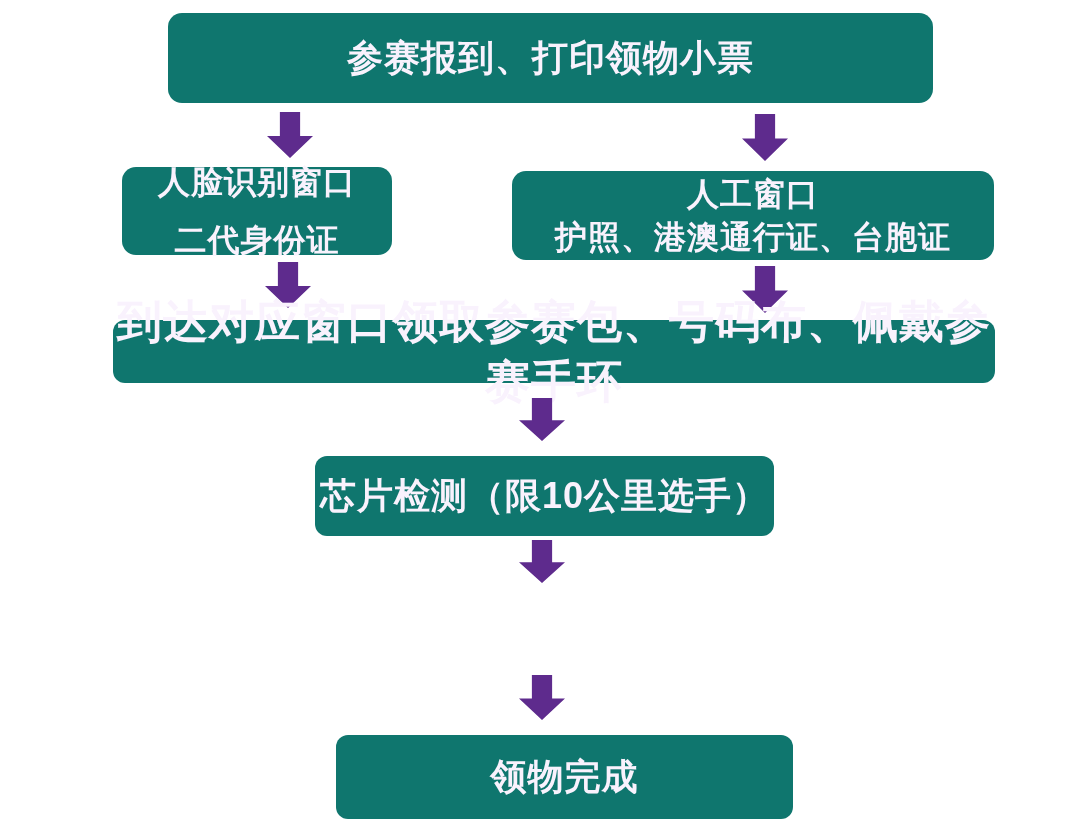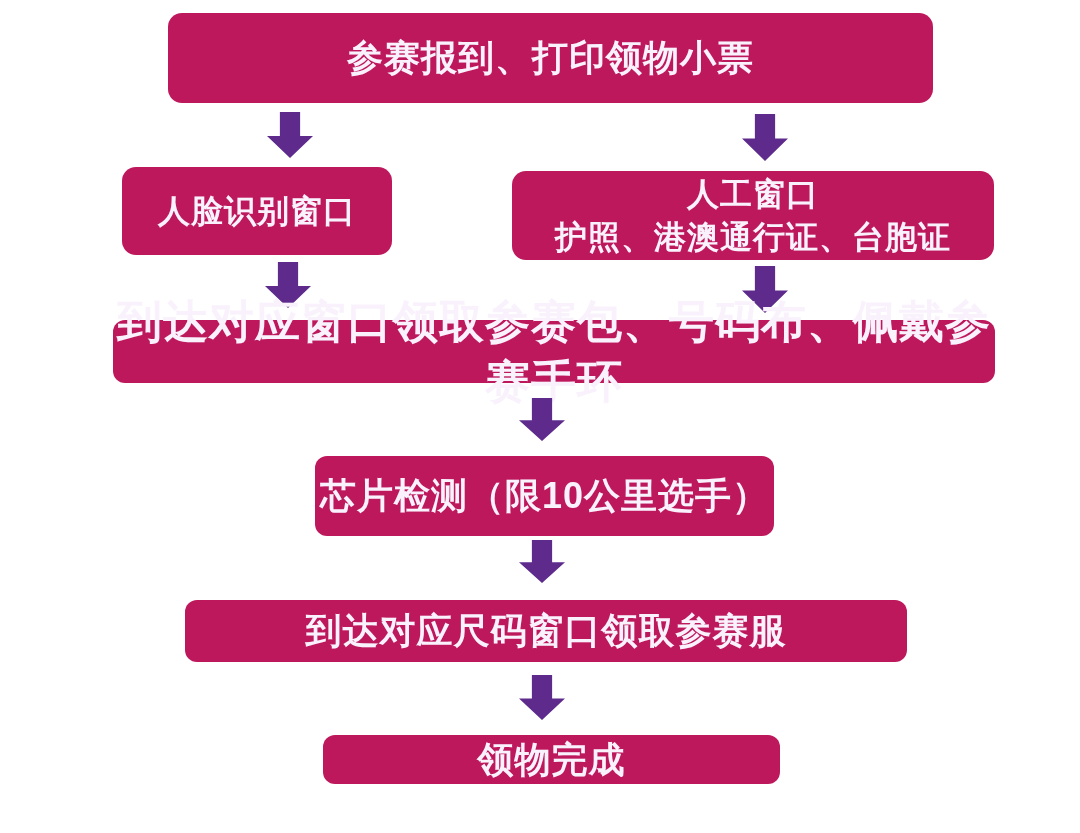--- a/index.html
+++ b/index.html
@@ -10,21 +10,21 @@
   .canvas {
     position: relative;
     width: 1080px;
     height: 833px;
     background: #ffffff;
     overflow: hidden;
     font-family: "Liberation Sans", "DejaVu Sans", sans-serif;
   }
   .node {
     position: absolute;
-    background: #be185d;
+    background: #0f766e;
     color: #f9f2fd;
     display: flex;
     flex-direction: column;
     align-items: center;
     justify-content: center;
     text-align: center;
     font-weight: 700;
     letter-spacing: 1px;
     line-height: 1.32;
     box-sizing: border-box;
@@ -34,21 +34,21 @@
     background: #5e2b8d;
     clip-path: polygon(28% 0, 72% 0, 72% 52%, 100% 52%, 50% 100%, 0 52%, 28% 52%);
   }
   
   .n-checkin       { left: 168px; top: 13px;  width: 765px; height: 90px; border-radius: 14px; font-size: 36px; }
   .n-face-window   { left: 122px; top: 167px; width: 270px; height: 88px; border-radius: 14px; font-size: 32px; gap: 15px; }
   .n-manual-window { left: 512px; top: 171px; width: 482px; height: 89px; border-radius: 14px; font-size: 32px; font-family: Liberation Serif, serif; }
   .n-pickup-pack   { left: 113px; top: 320px; width: 882px; height: 63px; border-radius: 12px; font-size: 45px; }
   .n-chip-check    { left: 315px; top: 456px; width: 459px; height: 80px; border-radius: 12px; font-size: 36px; }
   .n-pickup-shirt  { left: 185px; top: 600px; width: 722px; height: 62px; border-radius: 12px; font-size: 36px; }
-  .n-done          { left: 323px; top: 735px; width: 457px; height: 49px; border-radius: 12px; font-size: 36px; }
+  .n-done          { left: 336px; top: 735px; width: 457px; height: 84px; border-radius: 12px; font-size: 36px; }
   
   .a1 { left: 267px; top: 112px; width: 46px; height: 46px; }
   .a2 { left: 742px; top: 114px; width: 46px; height: 47px; }
   .a3 { left: 265px; top: 262px; width: 46px; height: 46px; }
   .a4 { left: 742px; top: 266px; width: 46px; height: 47px; }
   .a5 { left: 519px; top: 398px; width: 46px; height: 43px; }
   .a6 { left: 519px; top: 540px; width: 46px; height: 43px; }
   .a7 { left: 519px; top: 675px; width: 46px; height: 45px; }
 </style>
 </head>
@@ -58,20 +58,21 @@
 
   <div class="node n-checkin">
     <div>参赛报到、打印领物小票</div>
   </div>
 
   <div class="arrow a1"></div>
   <div class="arrow a2"></div>
 
   <div class="node n-face-window">
     <div>人脸识别窗口</div>
+    <div>二代身份证</div>
   </div>
 
   <div class="node n-manual-window">
     <div>人工窗口</div>
     <div>护照、港澳通行证、台胞证</div>
   </div>
 
   <div class="arrow a3"></div>
   <div class="arrow a4"></div>
 
@@ -80,23 +81,20 @@
   </div>
 
   <div class="arrow a5"></div>
 
   <div class="node n-chip-check">
     <div>芯片检测（限10公里选手）</div>
   </div>
 
   <div class="arrow a6"></div>
 
-  <div class="node n-pickup-shirt">
-    <div>到达对应尺码窗口领取参赛服</div>
-  </div>
 
   <div class="arrow a7"></div>
 
   <div class="node n-done">
     <div>领物完成</div>
   </div>
 
 </div>
 
 </body></html>

